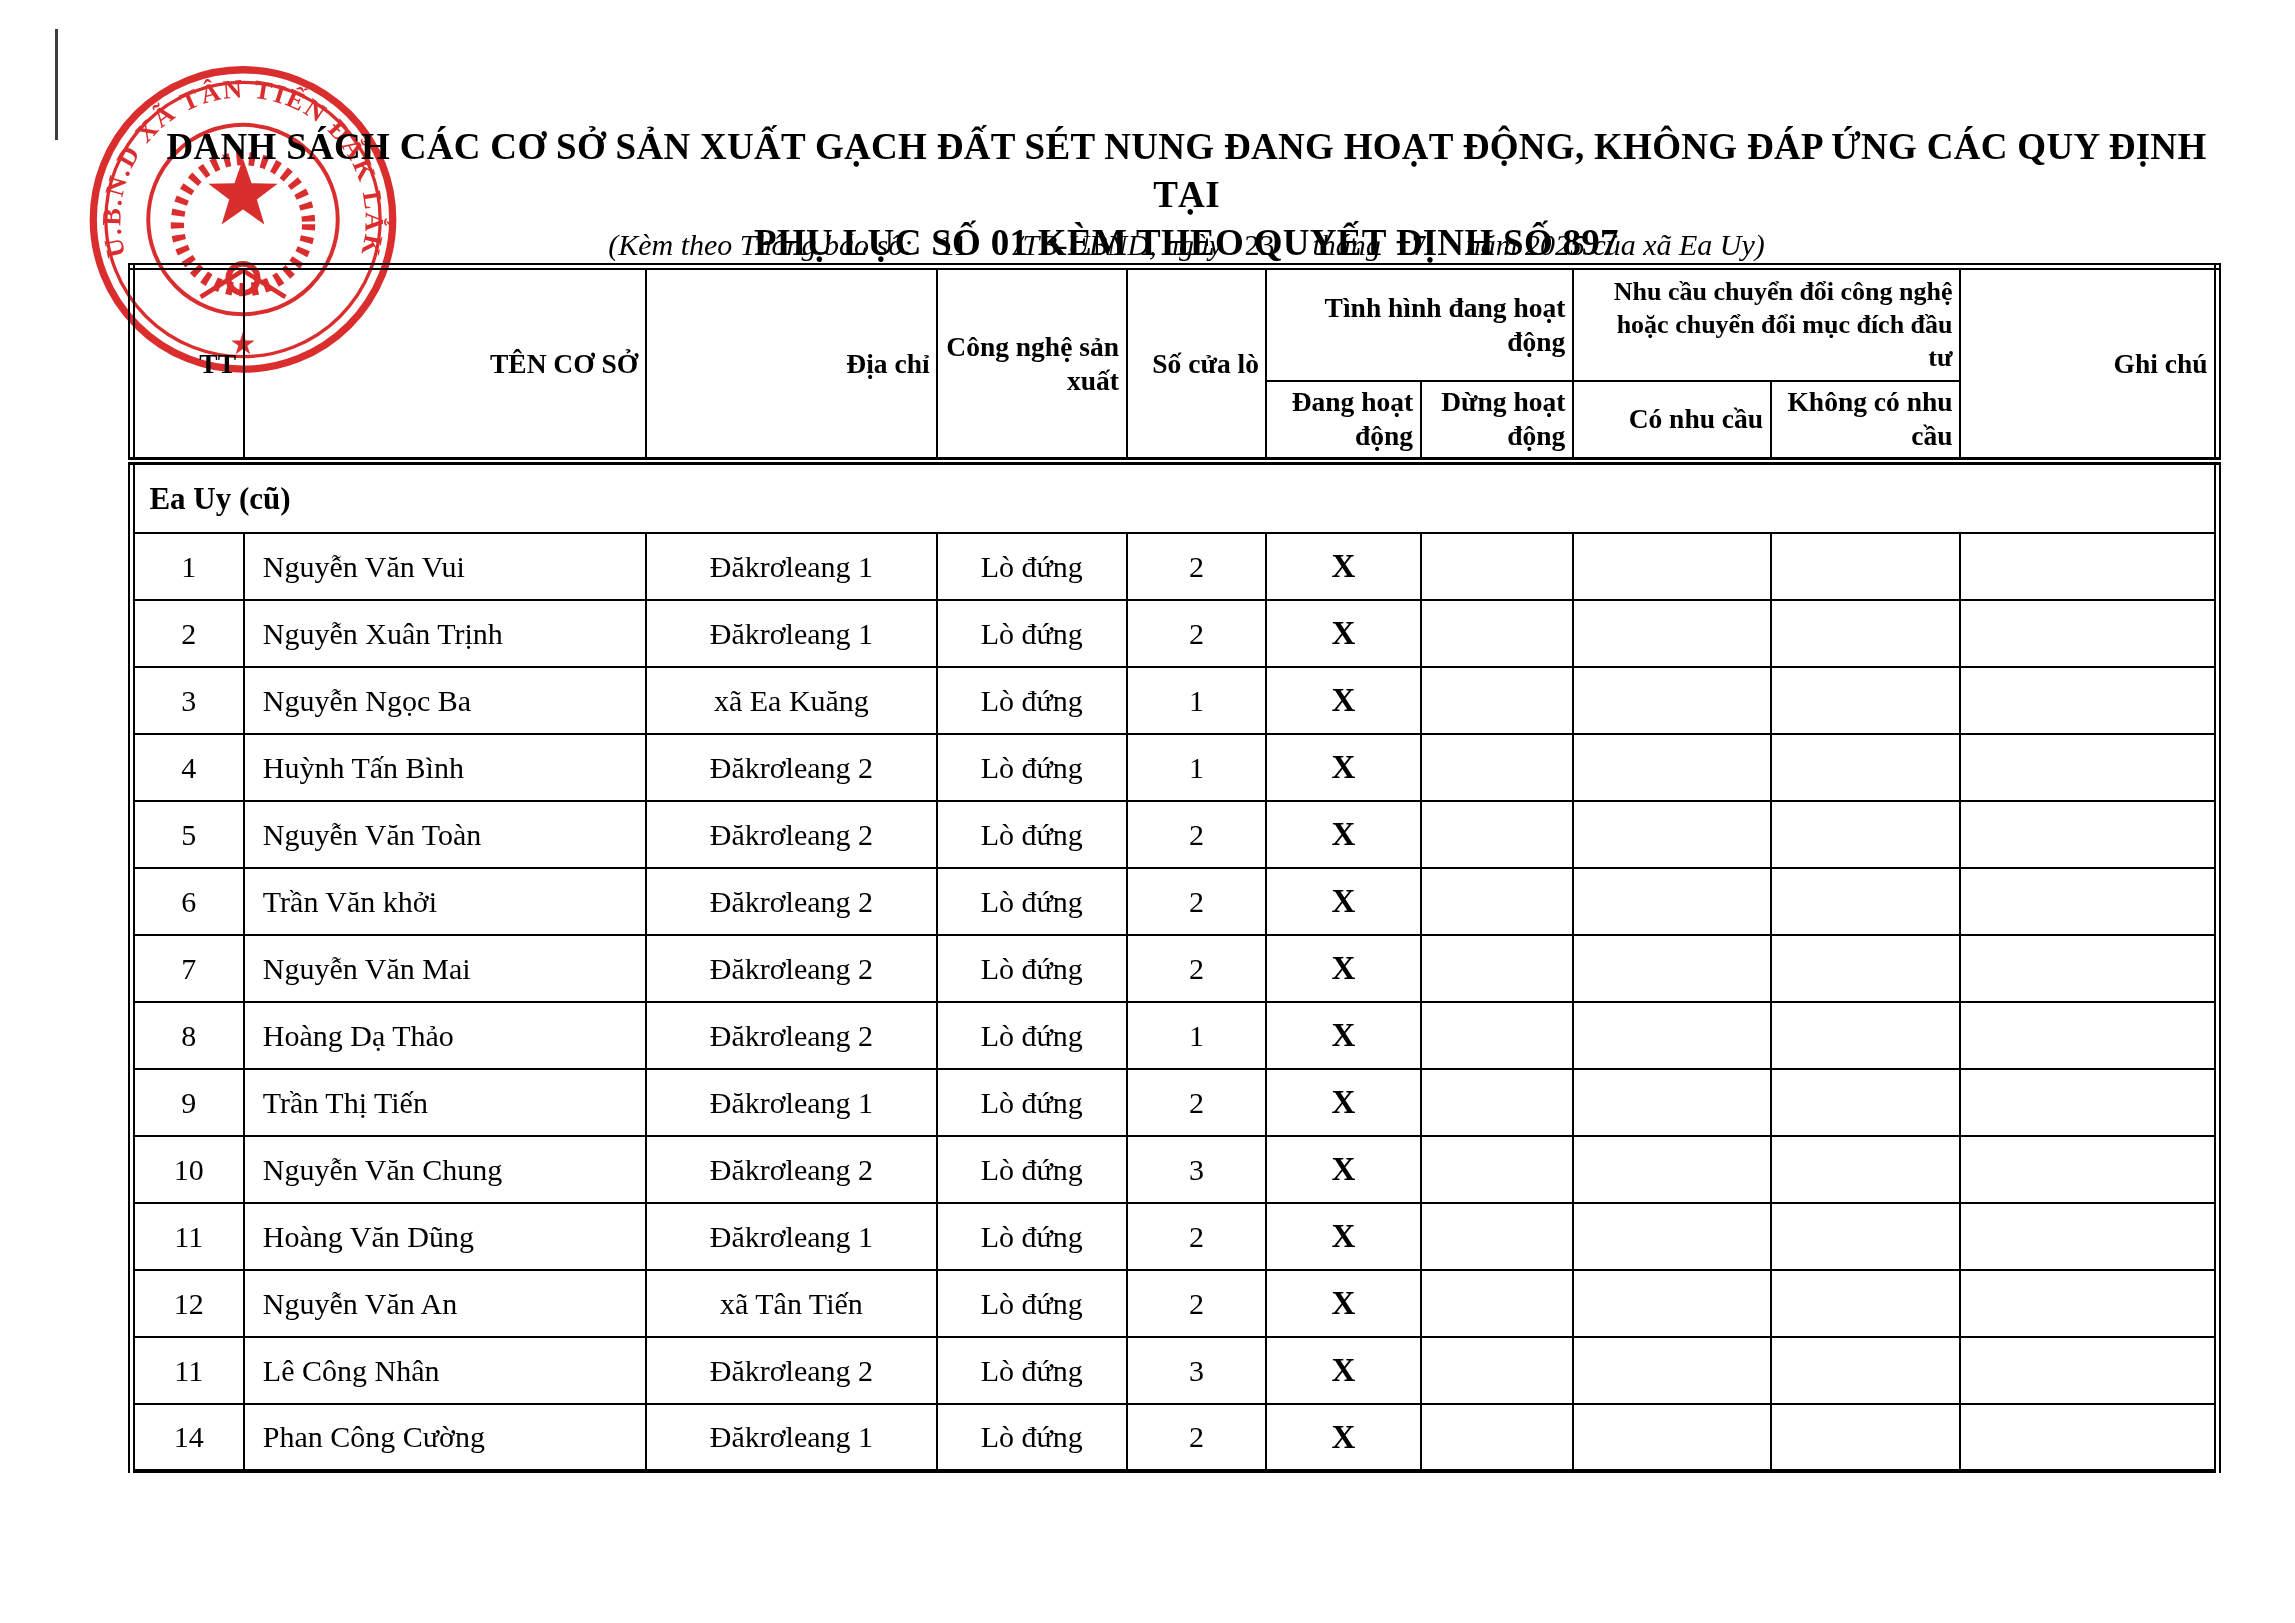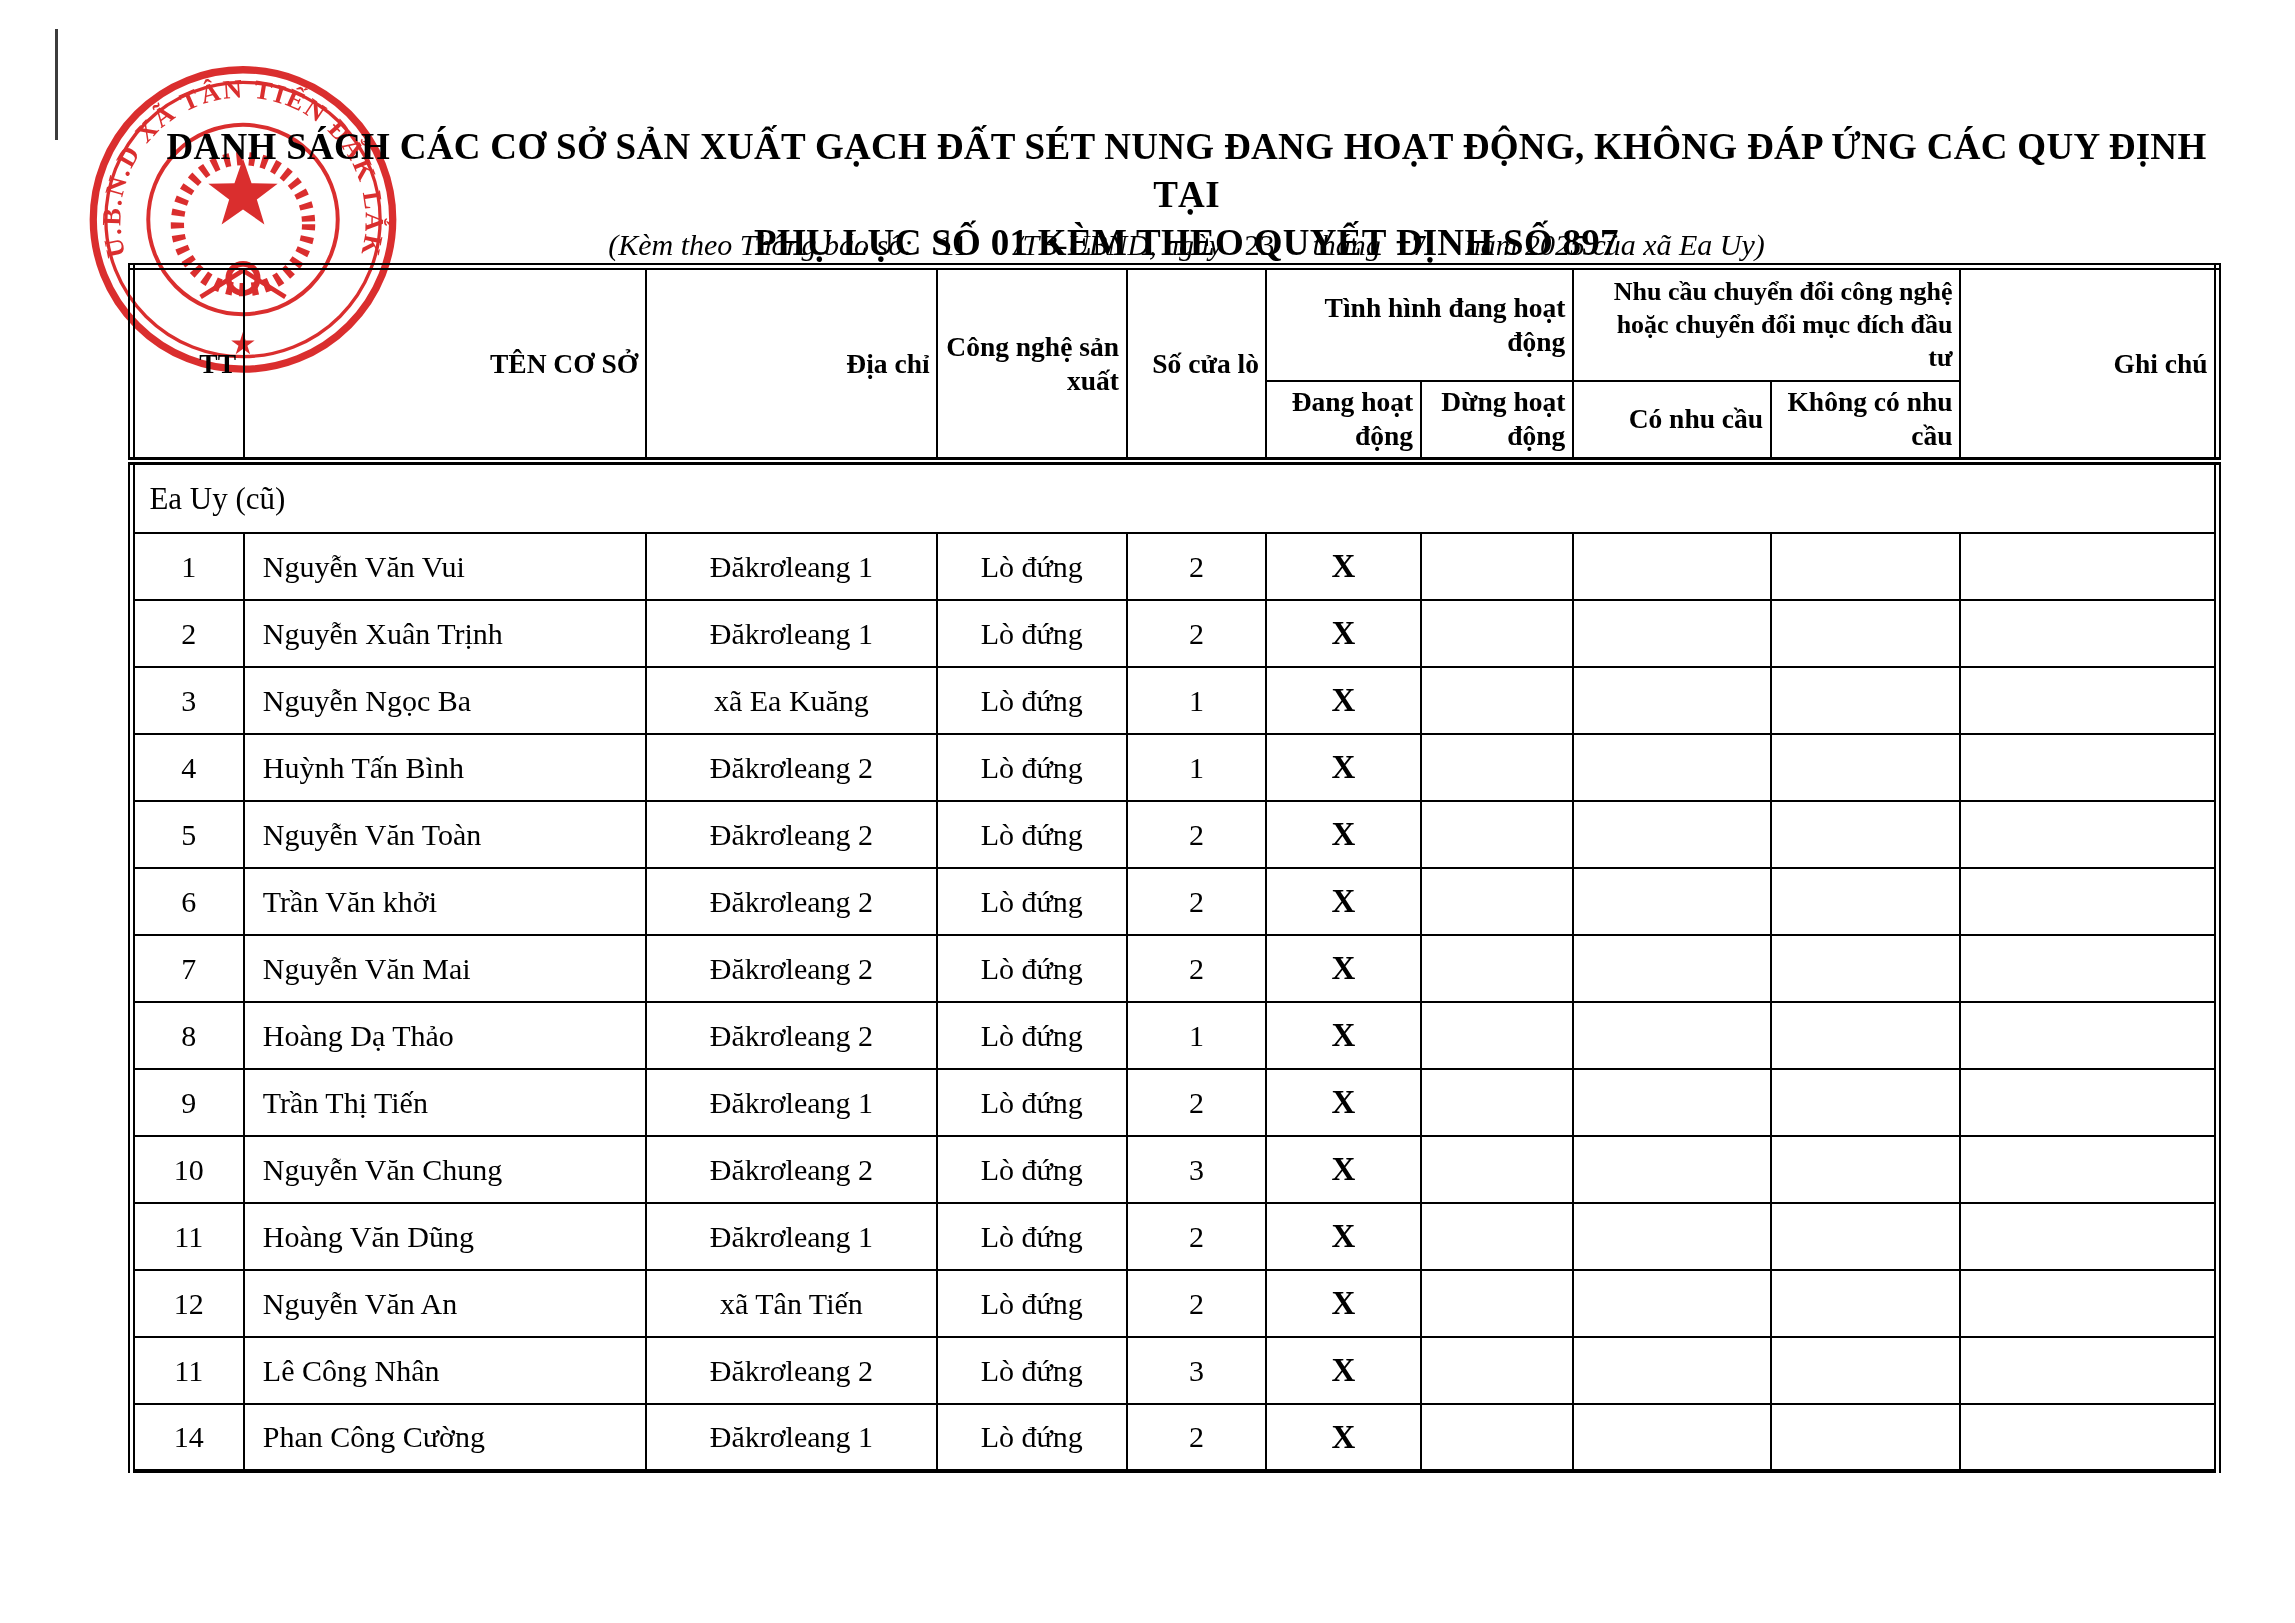--- a/index.html
+++ b/index.html
@@ -25,21 +25,21 @@
     border-right:7.9px double #000; border-bottom:4.6px solid #000;
   }
   .tbl th, .tbl td{border:2px solid #000; overflow:hidden;}
   .tbl th{font-weight:bold; font-size:27.5px; line-height:34px; vertical-align:middle;
           text-align:right; padding:3.9px 6.5px;}
   .tbl th.small{font-size:26px; line-height:33px;padding-left:21px;}
   tr.hrow1{height:114px;}
   tr.hrow2{height:79px;}
   .hb{border-bottom:8.5px double #000 !important;}
   tr.group-row{height:72px;}
-  tr.group-row td{font-weight:normal; font-size:31px; text-align:left;
+  tr.group-row td{font-weight:bold; font-size:31px; text-align:left;
                   padding:3.9px 6.5px 3.9px 14.4px; vertical-align:middle; border-bottom:2.6px solid #000;}
   tr.data{height:67px;}
   tr.data td{font-size:30px; vertical-align:middle; text-align:center;
              border-top-width:2.6px; border-bottom-width:2.6px; padding:2.6px 5.2px;}
   tr.data td.c-name{text-align:left; padding-left:18.3px;border-radius:27px;}
   tr.data td.c-x{font-weight:bold; font-size:33px;}
 
   .stamp{position:absolute; left:84px; top:56px; width:318px; height:323px;
          opacity:0.93; mix-blend-mode:multiply; pointer-events:none;}
 </style>

